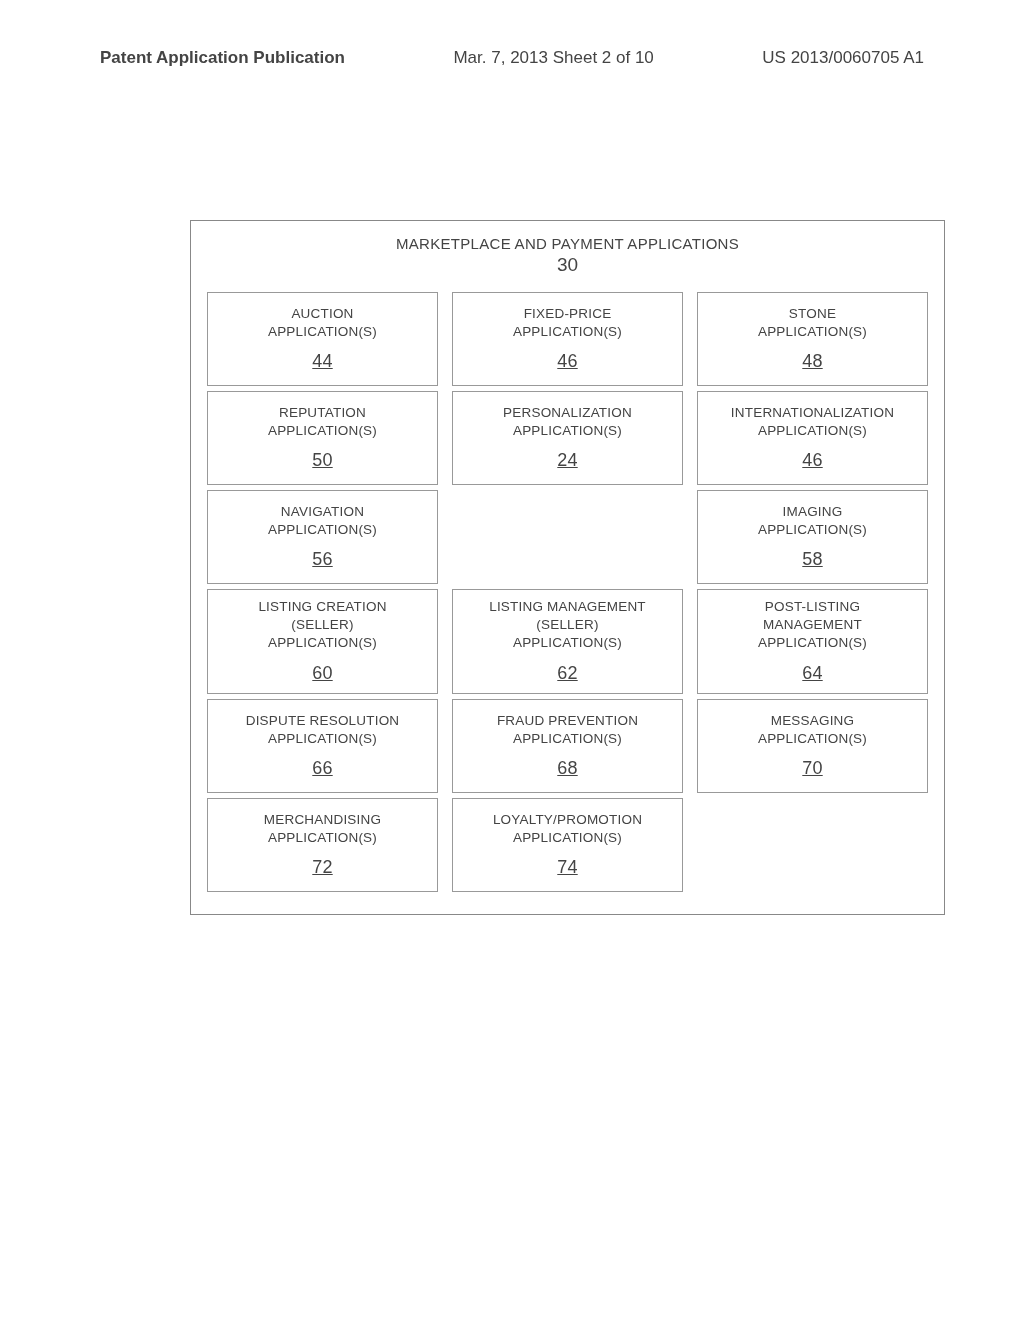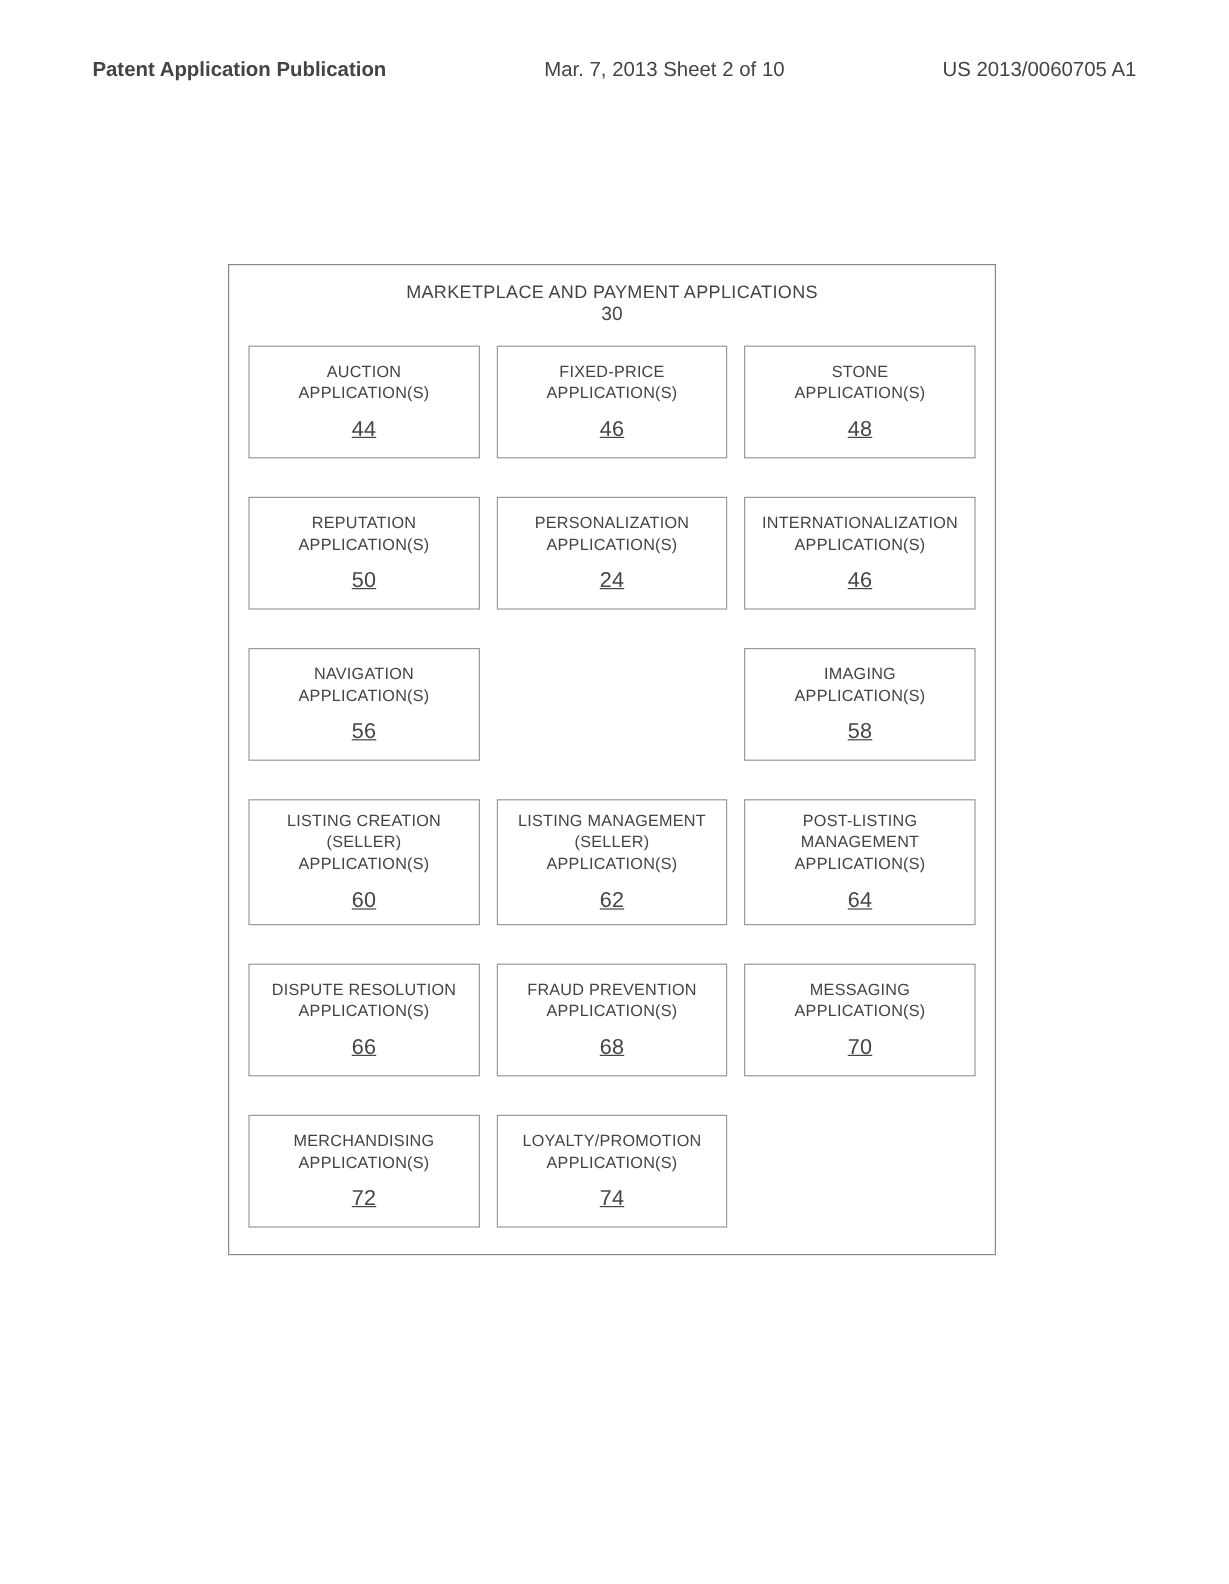--- a/index.html
+++ b/index.html
@@ -11,53 +11,53 @@
     color: #444;
     position: relative;
   }
   .page-header {
     position: absolute;
     top: 48px;
     left: 0;
     width: 100%;
     display: flex;
     justify-content: space-between;
-    padding: 0 77px;
+    padding: 0 100px;
     font-size: 17px;
     gap: 33px;
   }
   .page-header .left { font-weight: bold; }
   .page-header .mid { }
   .page-header .right { }
   .diagram-area {
     position: absolute;
     top: 220px;
     left: 190px;
-    width: 640px;
+    width: 755px;
   }
   .outer-box {
     border: 1.5px solid #888;
     width: 100%;
     padding: 14px 16px 22px 16px;
   }
   .outer-title {
     text-align: center;
     font-size: 15px;
     letter-spacing: 0.3px;
     margin-bottom: 2px;
   }
   .outer-ref {
     text-align: center;
-    font-size: 16px;
+    font-size: 19px;
     margin-bottom: 16px;
   }
   .grid {
     display: grid;
     grid-template-columns: repeat(3, 1fr);
-    gap: 32px 14px;
+    gap: 5px 14px;
   }
   .cell {
     border: 1.2px solid #999;
     min-height: 94px;
     text-align: center;
     padding: 8px 4px;
     display: flex;
     flex-direction: column;
     justify-content: center;
     align-items: center;

